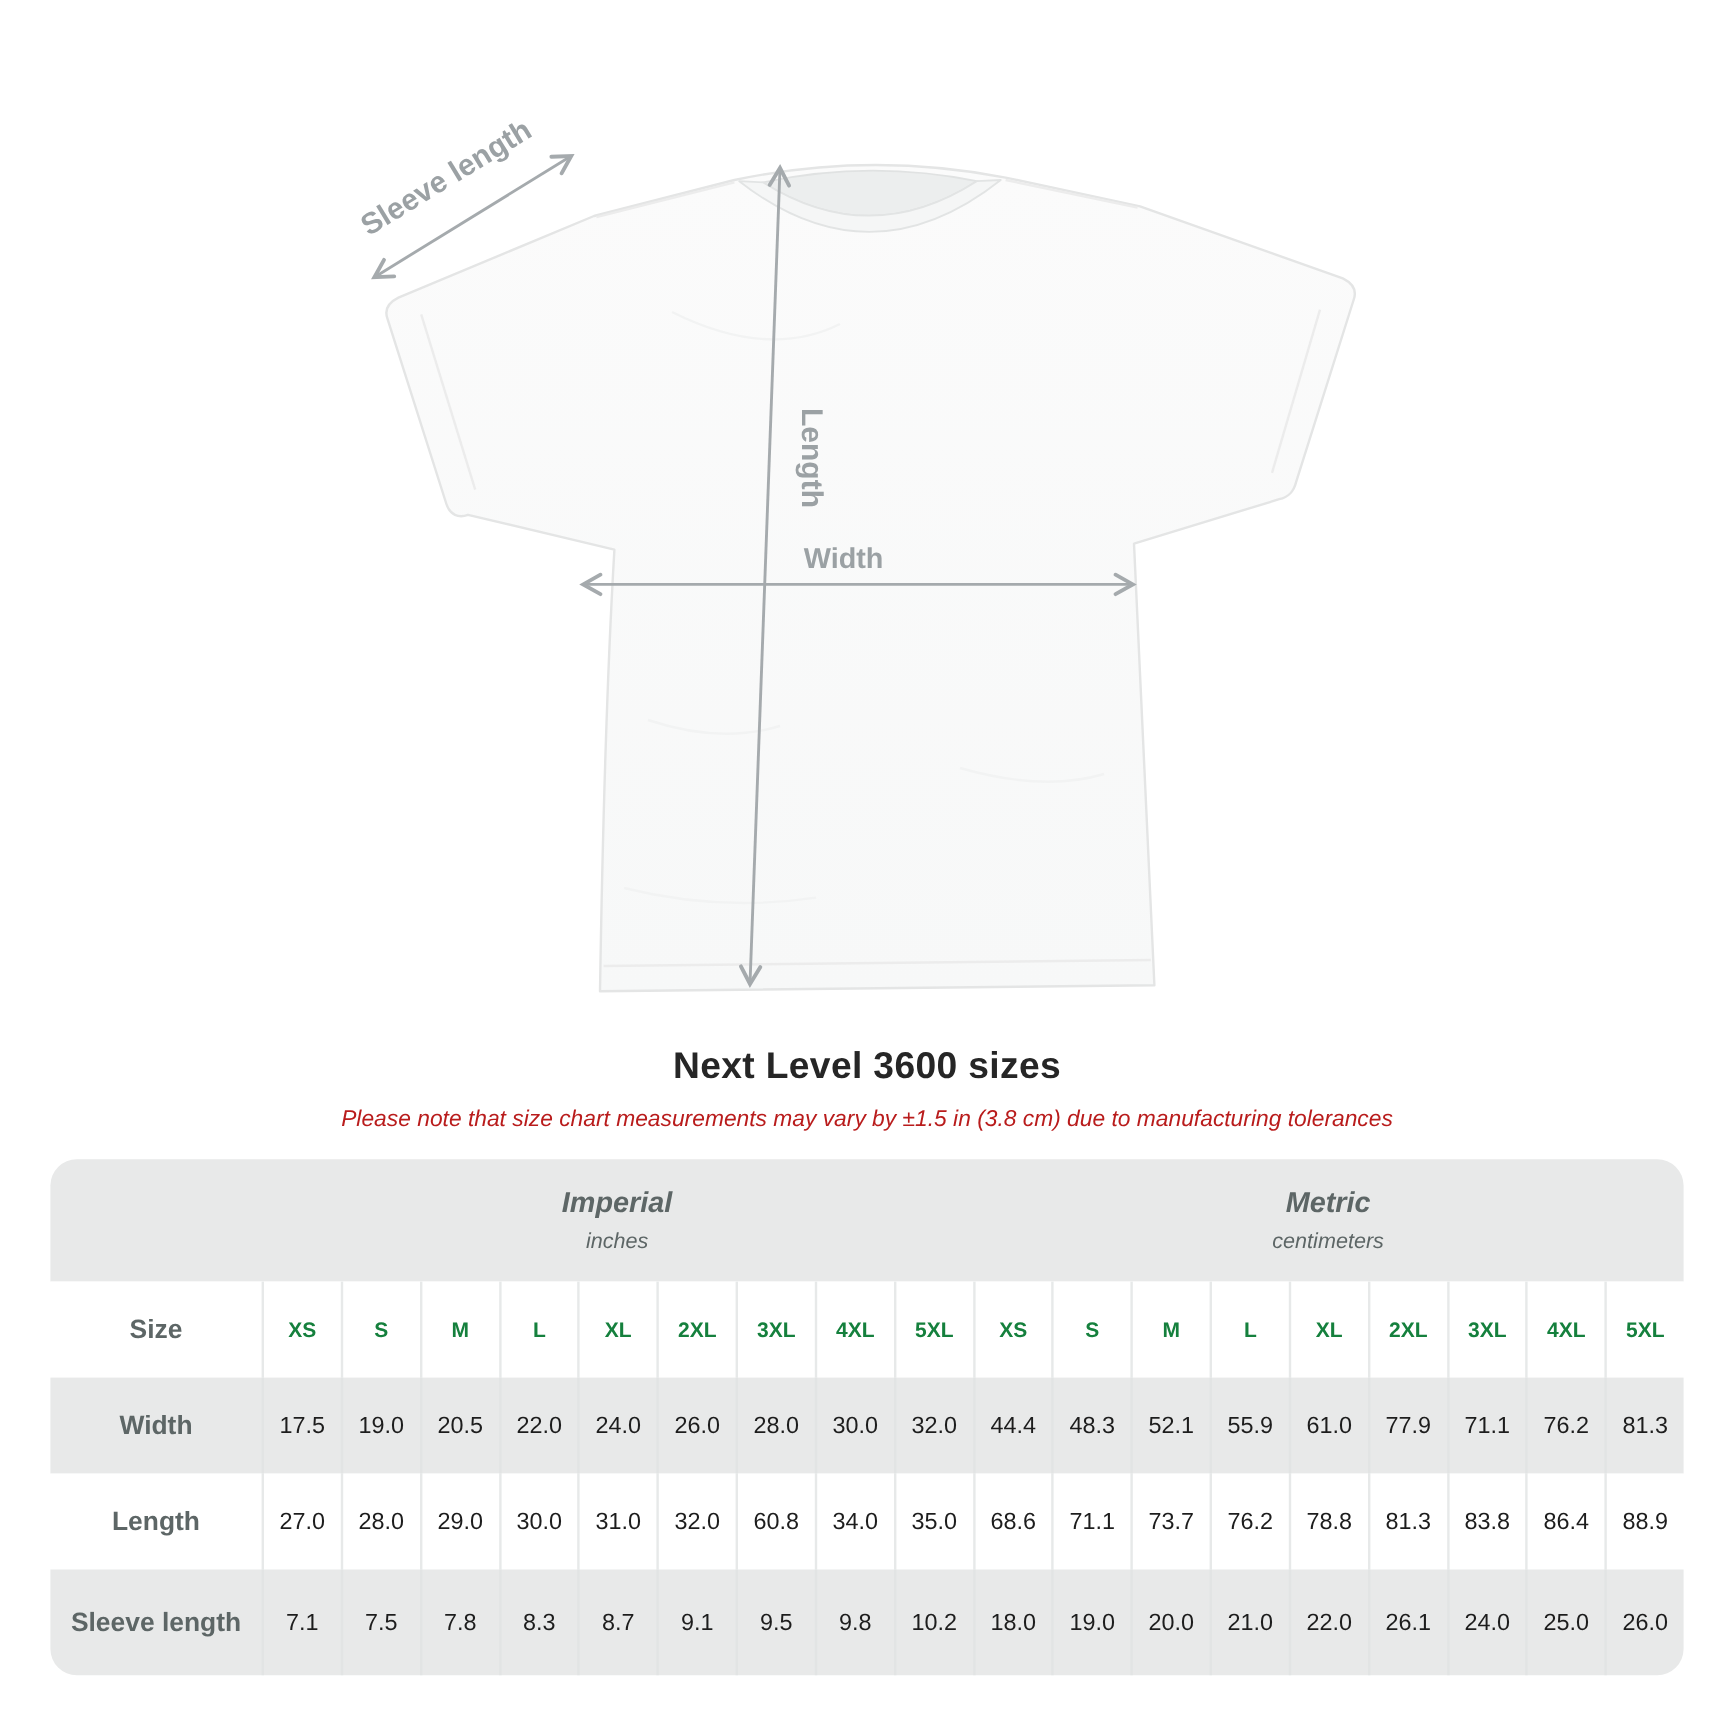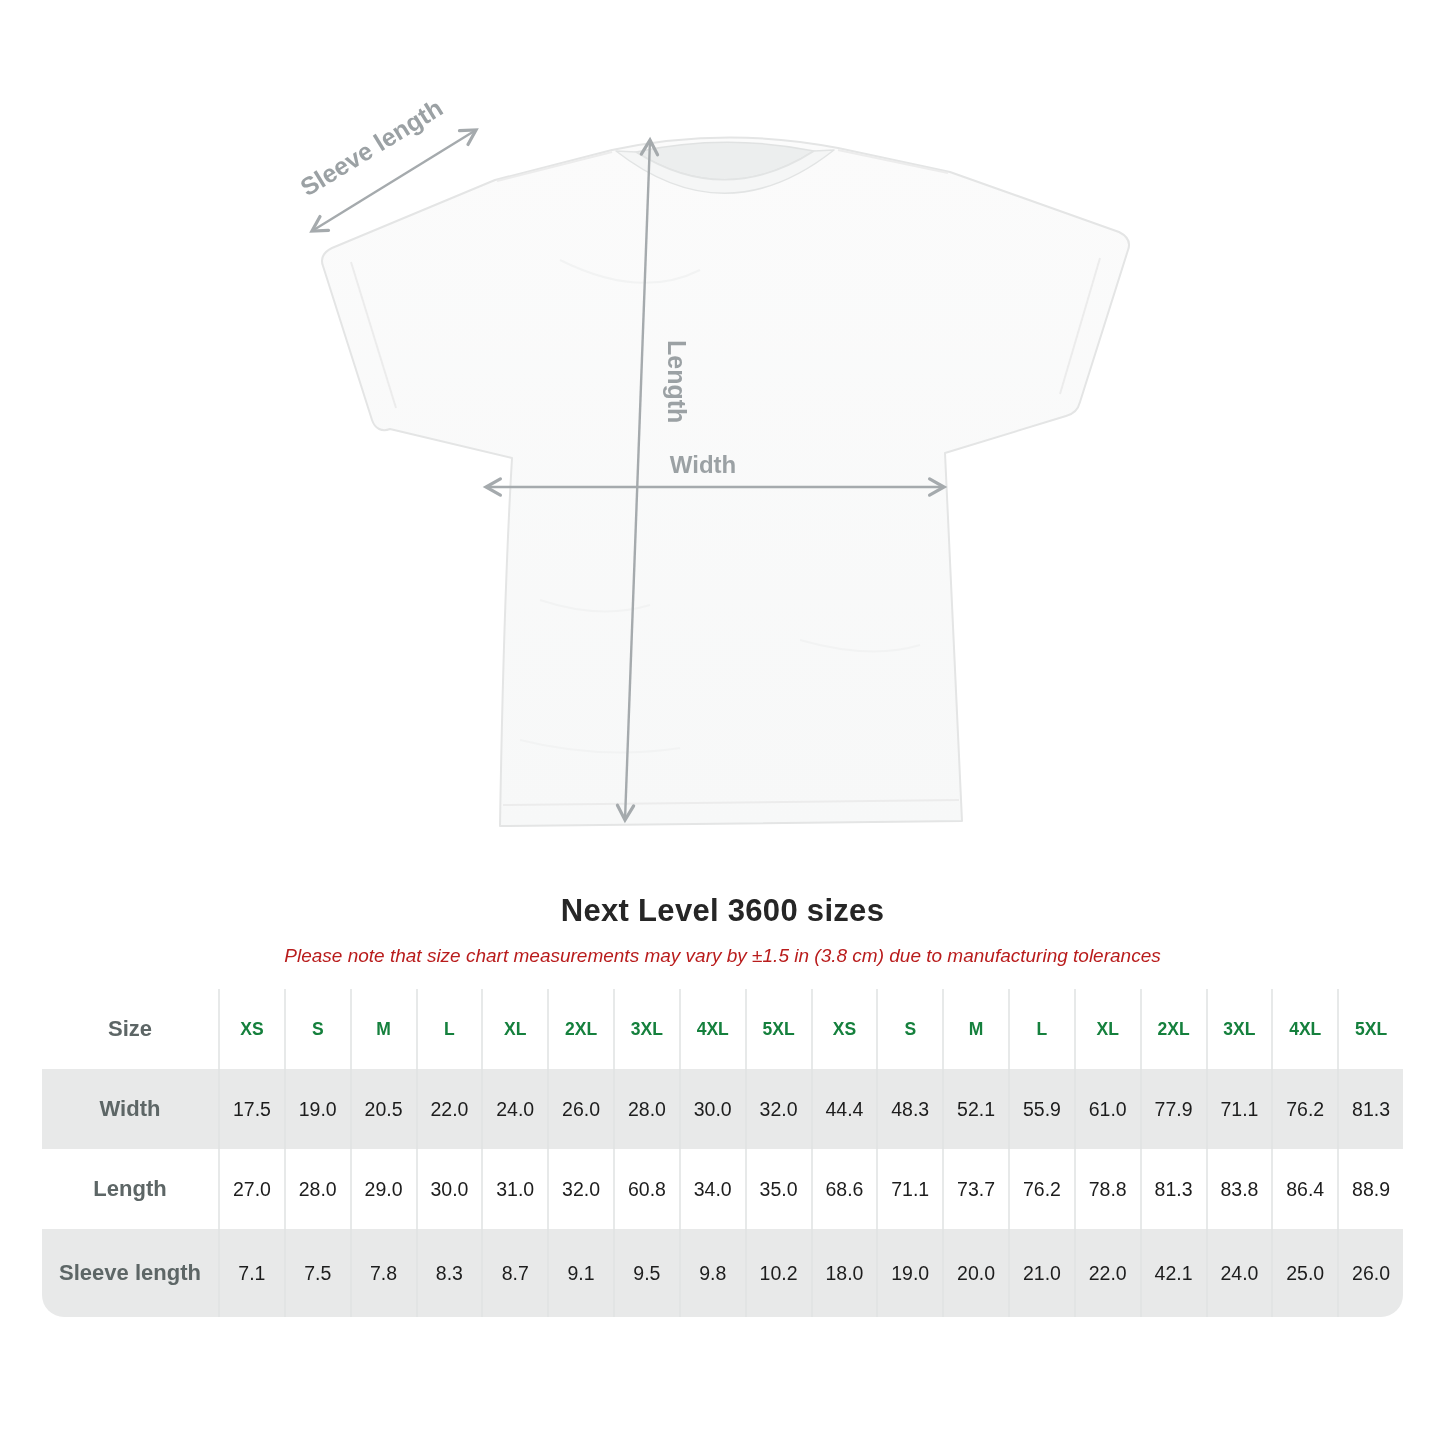--- a/index.html
+++ b/index.html
@@ -10,21 +10,21 @@
     overflow:hidden;
   }
   .diagram-wrap{width:1445px;height:870px;position:relative;}
   .diagram-wrap svg{display:block;}
 
   .page-title{
     text-align:center;
     font-size:31px;
     font-weight:bold;
     color:#262626;
-    margin:23px 0 0 0;
+    margin:0 0 0 0;
     letter-spacing:.3px;
   }
   .page-subtitle{
     text-align:center;
     font-style:italic;
     font-size:19px;
     color:#b91c1c;
     margin-top:16px;
   }
 
@@ -157,20 +157,31 @@
     <text transform="translate(376,155) rotate(-31.5)" text-anchor="middle" font-size="25" font-weight="bold" fill="#9ba1a4">Sleeve length</text>
     <text transform="translate(668,340) rotate(90)" text-anchor="start" font-size="25" font-weight="bold" fill="#9ba1a4">Length</text>
     <text x="703" y="473" text-anchor="middle" font-size="24" font-weight="bold" fill="#9ba1a4">Width</text>
   </svg>
 </div>
 
 <h1 class="page-title">Next Level 3600 sizes</h1>
 <div class="page-subtitle">Please note that size chart measurements may vary by ±1.5 in (3.8 cm) due to manufacturing tolerances</div>
 
 <div class="size-table">
+  <div class="trow group-row">
+    <div class="cell"></div>
+    <div class="cell group-cell">
+      <div class="group-name">Imperial</div>
+      <div class="group-unit">inches</div>
+    </div>
+    <div class="cell group-cell">
+      <div class="group-name">Metric</div>
+      <div class="group-unit">centimeters</div>
+    </div>
+  </div>
 
   <div class="trow header-row" id="sizeHeaderRow">
     <div class="cell label-cell">Size</div>
   <div class="cell size-cell">XS</div>
       <div class="cell size-cell">S</div>
       <div class="cell size-cell">M</div>
       <div class="cell size-cell">L</div>
       <div class="cell size-cell">XL</div>
       <div class="cell size-cell">2XL</div>
       <div class="cell size-cell">3XL</div>
@@ -240,18 +251,18 @@
       <div class="cell value-cell">8.7</div>
       <div class="cell value-cell">9.1</div>
       <div class="cell value-cell">9.5</div>
       <div class="cell value-cell">9.8</div>
       <div class="cell value-cell">10.2</div>
       <div class="cell value-cell">18.0</div>
       <div class="cell value-cell">19.0</div>
       <div class="cell value-cell">20.0</div>
       <div class="cell value-cell">21.0</div>
       <div class="cell value-cell">22.0</div>
-      <div class="cell value-cell">42.1</div>
+      <div class="cell value-cell">26.1</div>
       <div class="cell value-cell">24.0</div>
       <div class="cell value-cell">25.0</div>
       <div class="cell value-cell">26.0</div>
     </div>
 </div>
 
 </body></html>

